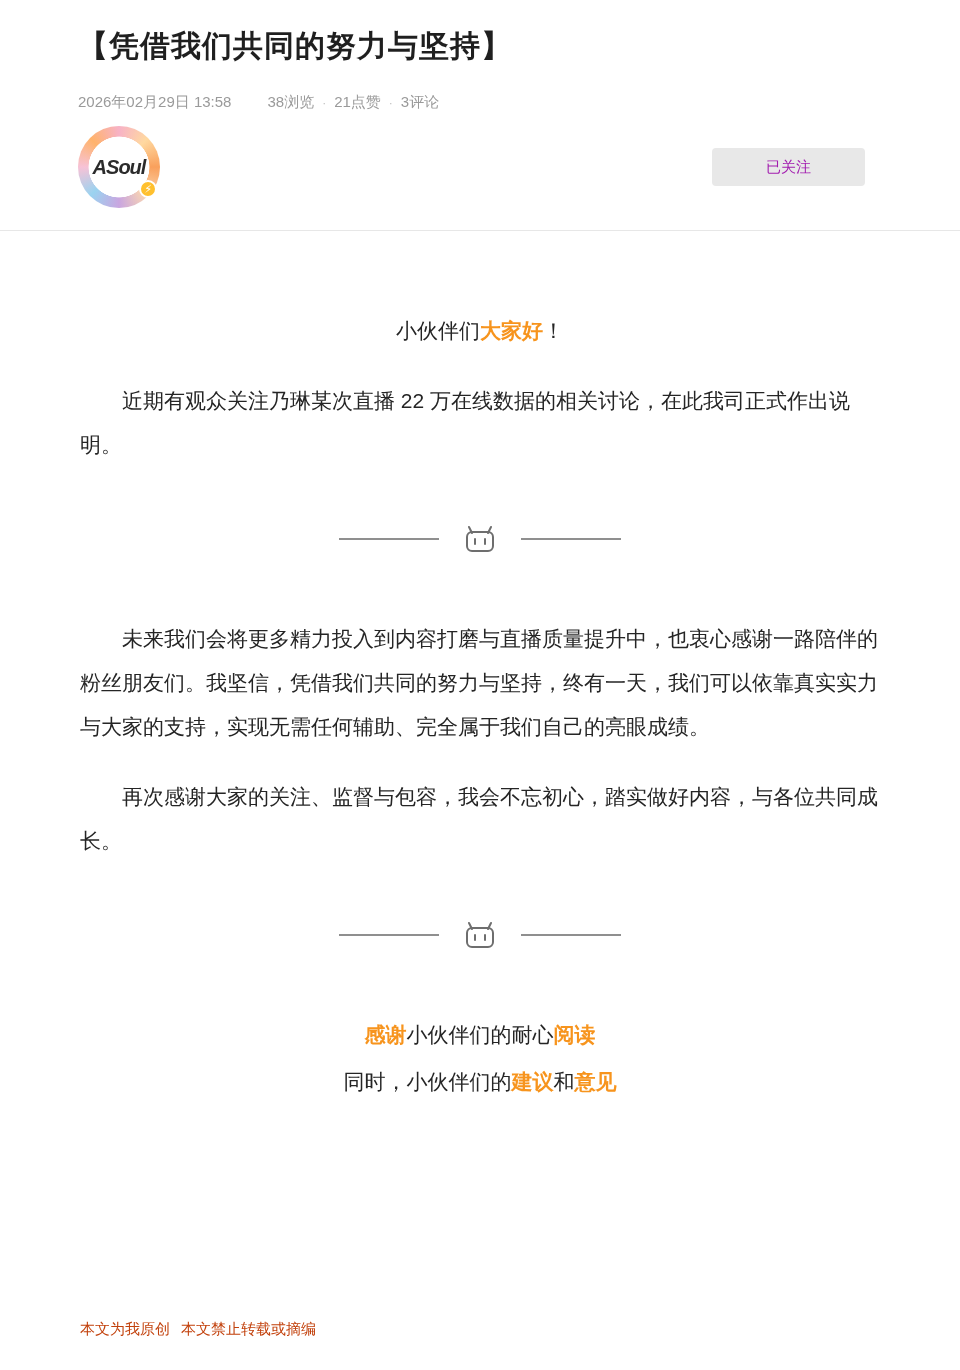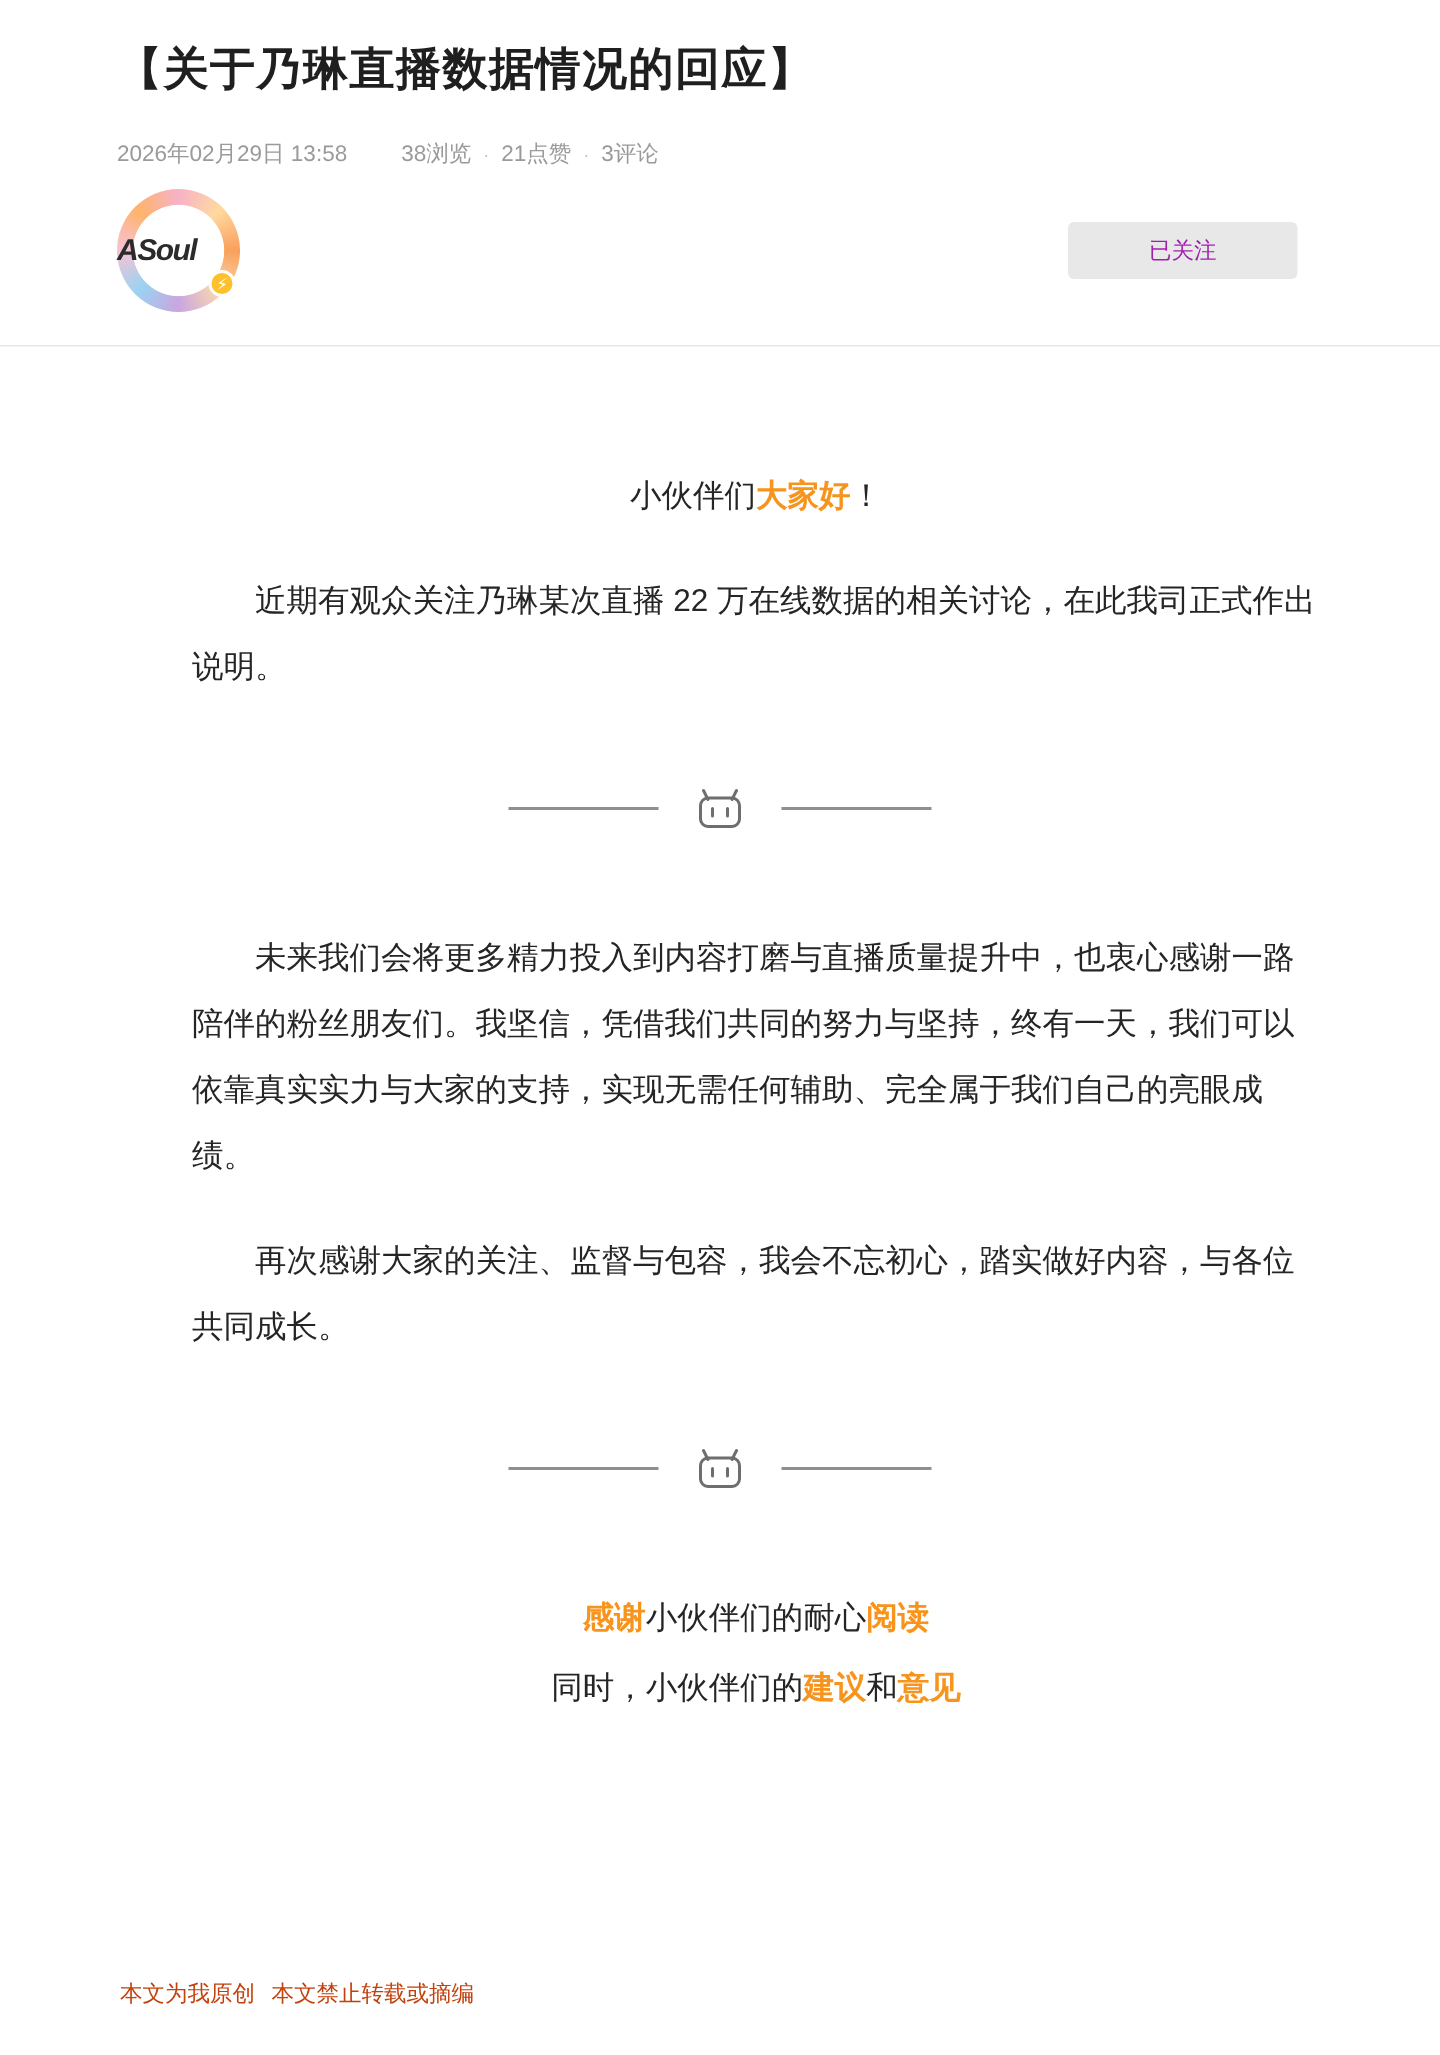--- a/index.html
+++ b/index.html
@@ -26,21 +26,21 @@
   .author-row {
     margin-top: 14px;
     display: flex; align-items: center;
   }
   .avatar {
     width: 82px; height: 82px; border-radius: 50%;
     background:
       radial-gradient(circle at 50% 50%, #ffffff 0 52%, transparent 53%),
       conic-gradient(#f7b2c6, #ffd9a0, #f9a05c, #fcd7b0, #c9a6e0, #9ad3f0, #f7c2d6, #ffb36b, #f7b2c6);
     position: relative;
-    display: flex; align-items: center; 
+    display: flex; align-items: center; justify-content: center;
     cursor: pointer;
     flex: 0 0 82px;
   }
   .avatar .logo-text {
     font-style: italic; font-weight: bold; font-size: 20px; color: #2b2b2b;
     letter-spacing: -1px;
   }
   .avatar .bolt {
     position: absolute; right: 3px; bottom: 10px;
     width: 18px; height: 18px; border-radius: 50%;
@@ -71,21 +71,21 @@
   .header-rule {
     margin-top: 22px;
     border: none; border-top: 1px solid #e7e7e7;
     width: 960px; margin-left: -78px;
   }
   
   .article {
     padding: 78px 80px 0 80px;
     font-size: 21px; line-height: 44px; color: #252525;
   }
-  .article p { margin-bottom: 26px; margin-left: 48px; }
+  .article p { margin-bottom: 26px; }
   .article p.indent { text-indent: 2em; }
   .article p.center { text-align: center; text-indent: 0; }
   .seg-hl { color: #f7941d; font-weight: bold; }
   .divider {
     display: flex; align-items: center; justify-content: center;
     gap: 24px; margin: 58px 0 64px 0;
   }
   .divider .line {
     width: 100px; height: 0;
     border-top: 2px solid #8f8f8f;
@@ -96,21 +96,21 @@
   .footer {
     position: absolute; left: 80px; top: 1320px;
     font-size: 15px; color: #c2410c;
     display: flex; gap: 11px;
   }
 </style>
 </head>
 <body>
 
 <div class="header">
-  <h1 class="title">【关于乃琳直播数据情况的回应】</h1>
+  <h1 class="title">【凭借我们共同的努力与坚持】</h1>
 
   <div class="meta">
     <span class="date">2026年02月29日 13:58</span>
     <span>38浏览</span>
     <span class="dot">·</span>
     <span>21点赞</span>
     <span class="dot">·</span>
     <span>3评论</span>
   </div>
 

